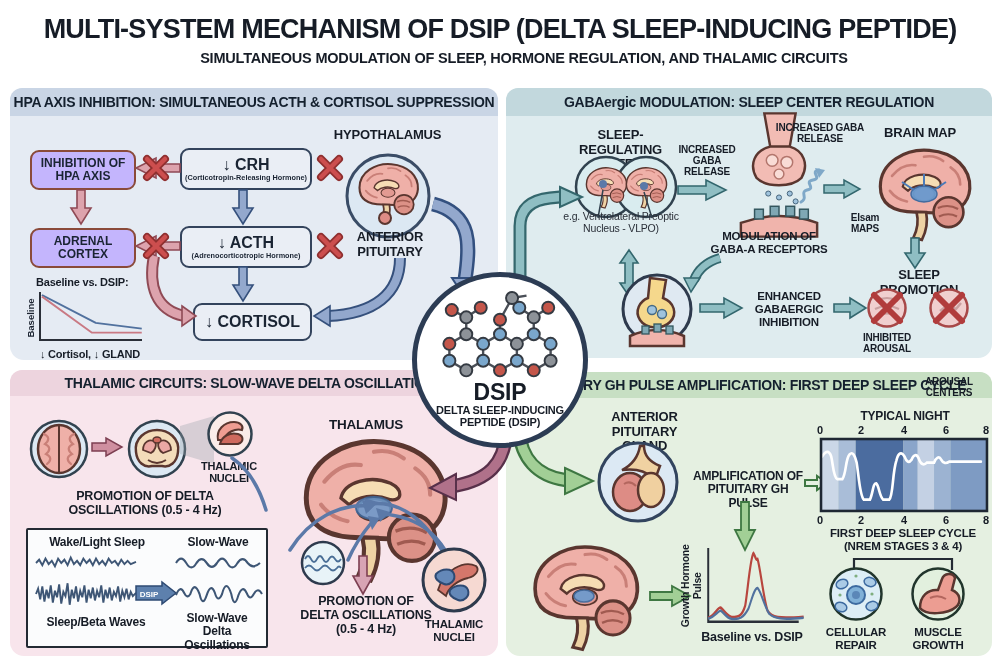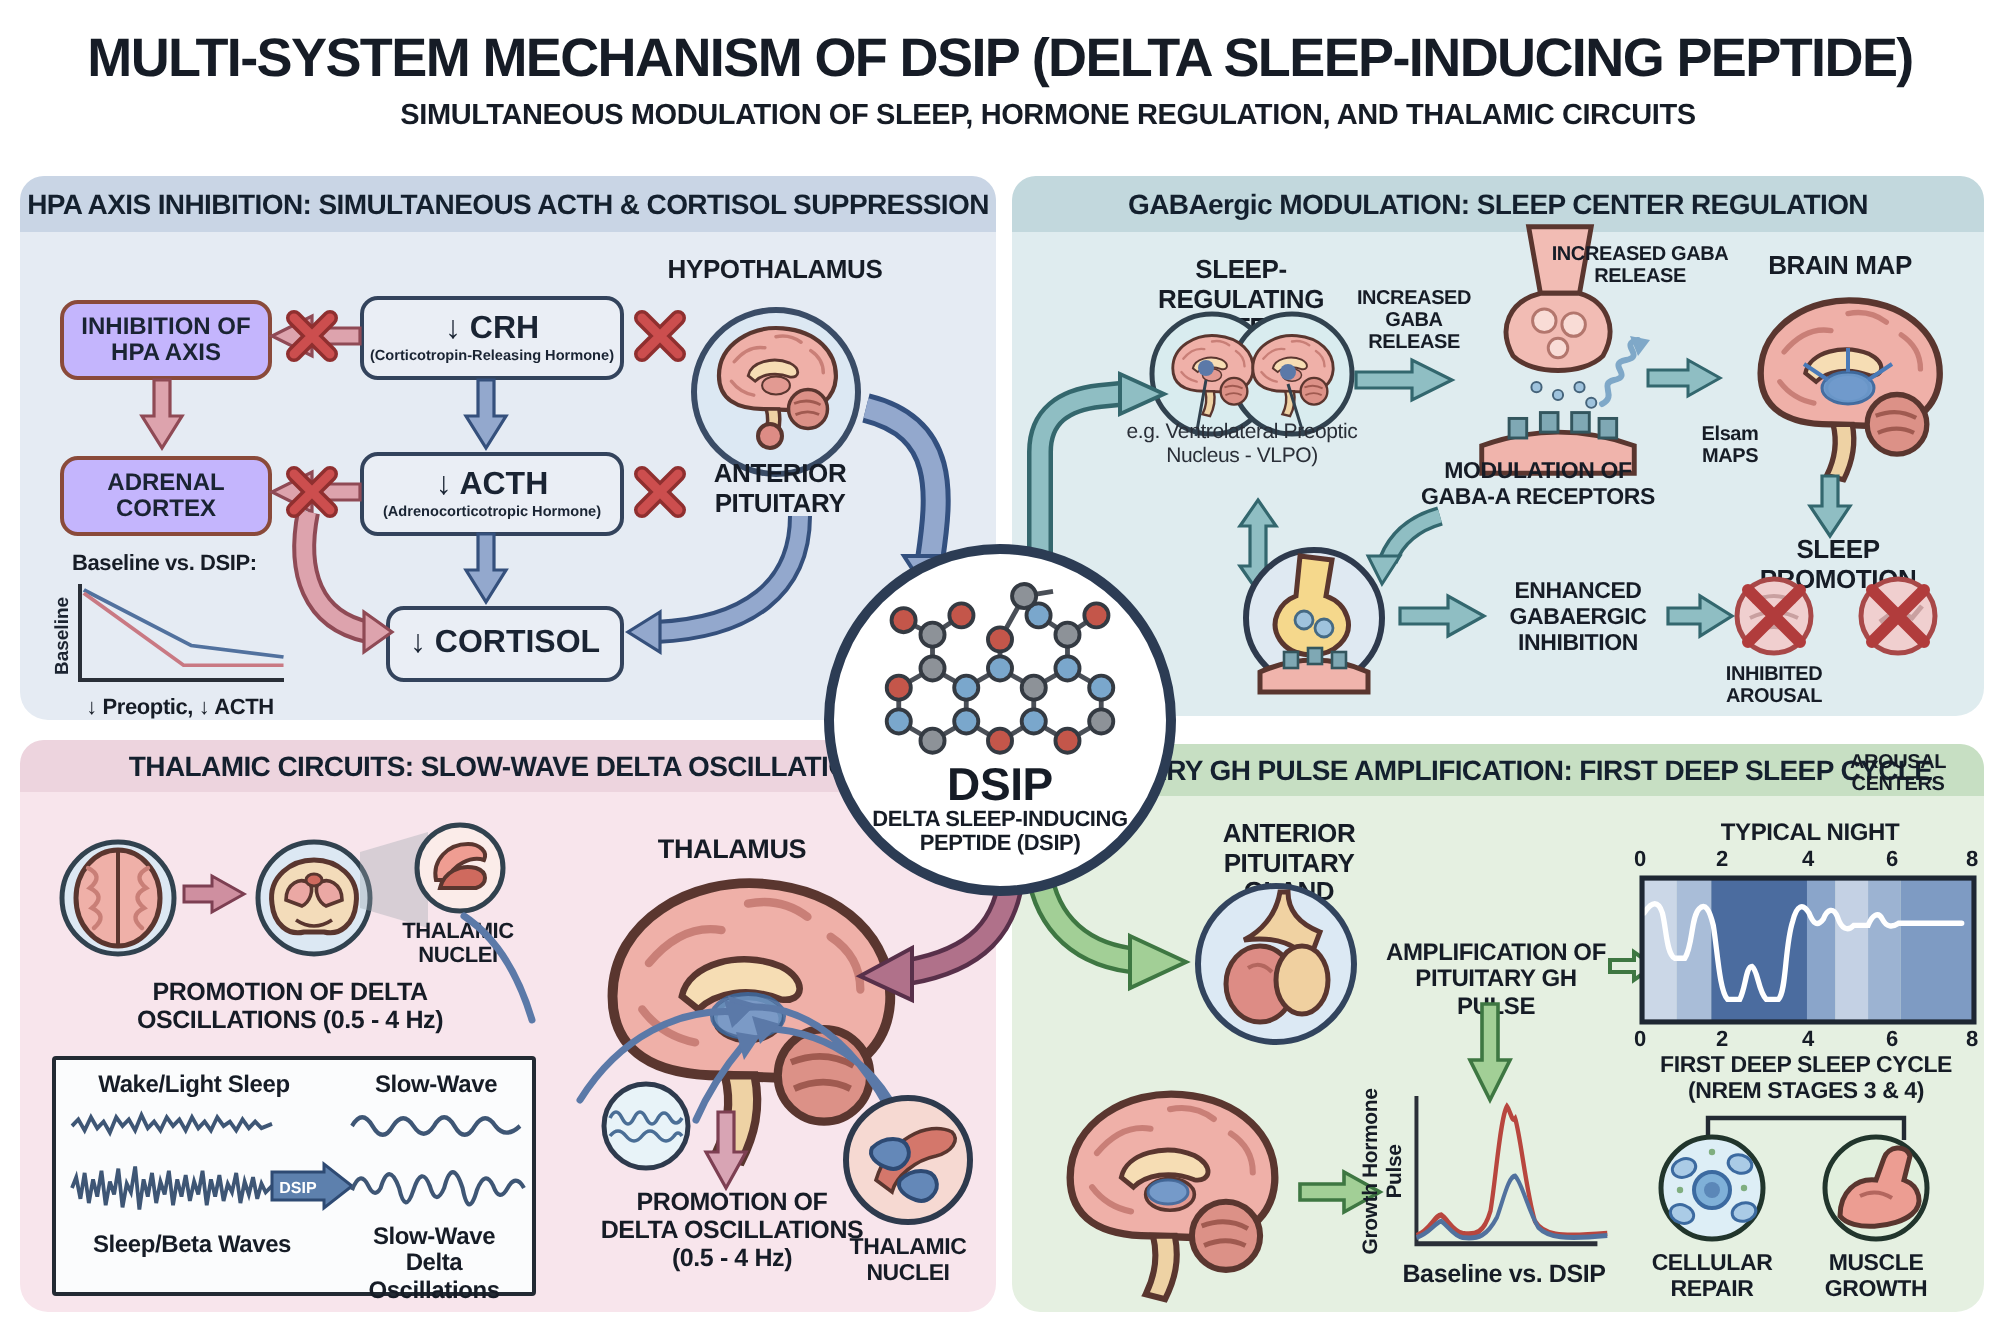--- a/index.html
+++ b/index.html
@@ -133,21 +133,21 @@
     <path d="M4,4 L22,22 M22,4 L4,22" stroke="#cc4e4e" stroke-width="4.5" stroke-linecap="round"></path>
     </svg>
 
   <div class="lbl" style="left:36px;top:276px;width:120px;font-size:11px;text-align:left;">Baseline vs. DSIP:</div>
   <svg class="abs" style="left:24px;top:290px" width="122" height="56" viewBox="0 0 122 56">
     <path d="M16,2 L16,50 L118,50" fill="none" stroke="#2a2f38" stroke-width="2"></path>
     <polyline fill="none" stroke-width="2.2" transform="translate(16,0) scale(0.96,0.82)" points="2,6 58,40 106,47" stroke="#51719e"></polyline>
     <polyline fill="none" stroke-width="2.2" transform="translate(16,0) scale(0.96,0.82)" points="2,8 54,52 106,52" stroke="#c97983"></polyline>
     <text transform="rotate(-90 7 28)" x="7" y="31" font-size="9.5" font-weight="bold" fill="#1b2330" text-anchor="middle">Baseline</text>
   </svg>
-  <div class="lbl" style="left:30px;top:348px;width:120px;font-size:11px;">↓ Preoptic, ↓ ACTH</div>
+  <div class="lbl" style="left:30px;top:348px;width:120px;font-size:11px;">↓ Cortisol, ↓ GLAND</div>
 
   <div class="lbl" style="left:558px;top:128px;width:125px;font-size:13px;">SLEEP-REGULATING CENTERS</div>
   <svg class="abs" style="left:570px;top:152px" width="112" height="72" viewBox="0 0 112 72">
     <circle cx="36" cy="35" r="30" fill="#d9ecef" stroke="#31424f" stroke-width="2.5"></circle>
     <circle cx="76" cy="35" r="30" fill="#d9ecef" stroke="#31424f" stroke-width="2.5"></circle>
     <use href="#sagbrain" x="12" y="13" width="48" height="44"></use>
     <use href="#sagbrain" x="52" y="13" width="48" height="44"></use>
     <circle cx="33" cy="32" r="4" fill="#5b79a8"></circle>
       <circle cx="74" cy="34" r="4" fill="#5b79a8"></circle>
     <path d="M33,38 L28,66 M74,40 L82,66" stroke="#31424f" stroke-width="1.5" fill="none"></path>

